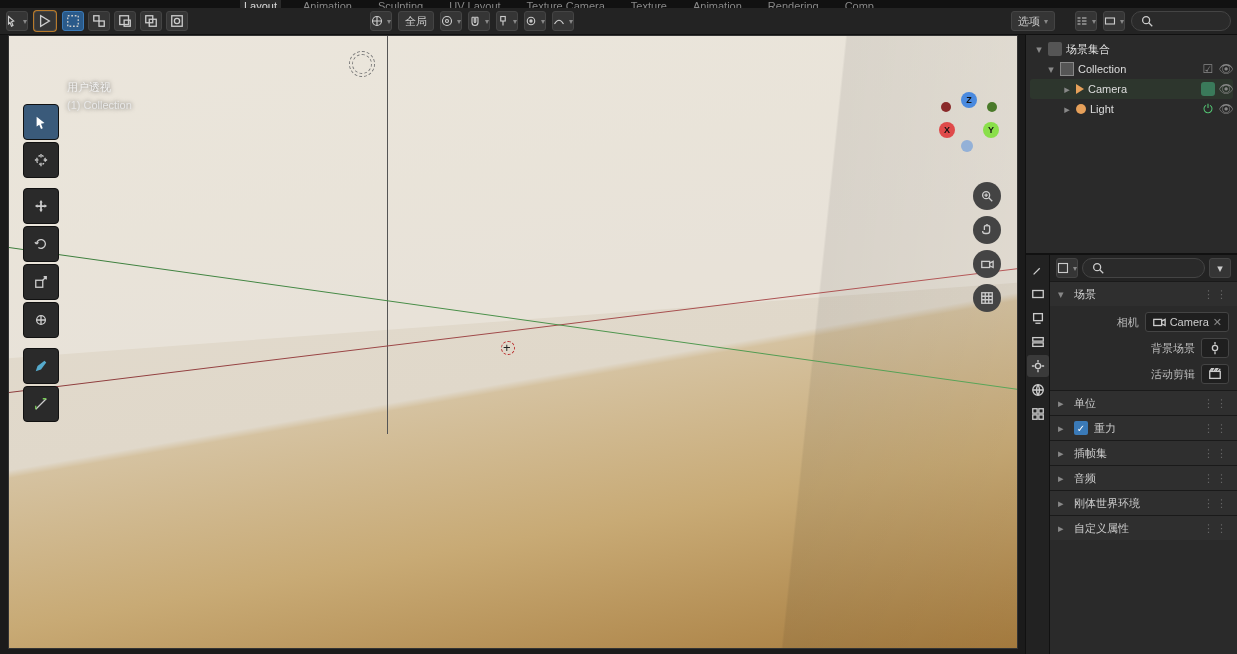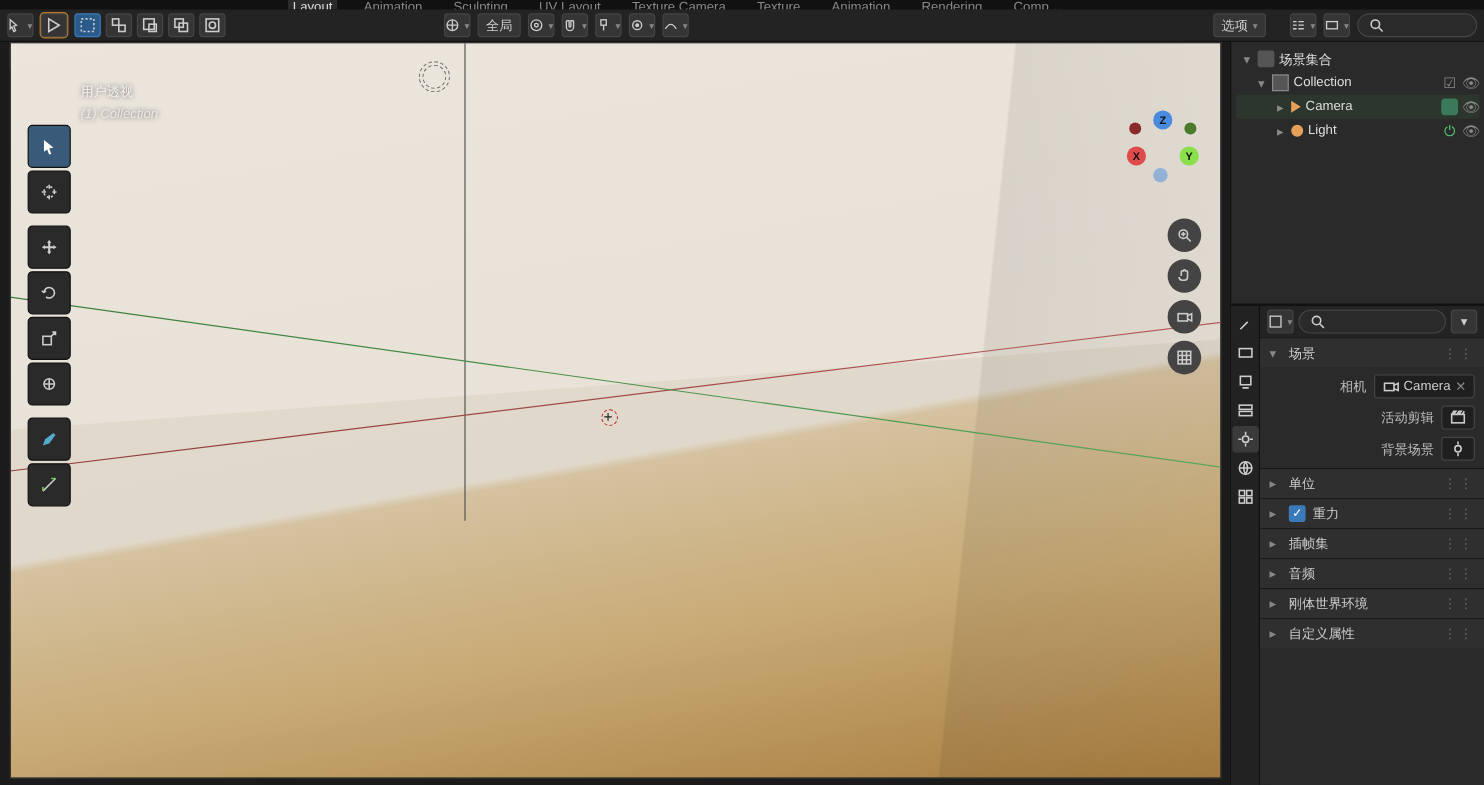--- a/index.html
+++ b/index.html
@@ -38,22 +38,22 @@
 .viewport { position:absolute; top:35px; left:8px; width:1010px; height:614px; background:linear-gradient(170deg,#e4ddd0 0%,#e0d8ca 55%,#d5c2a0 56%,#c8aa75 75%,#a87d3f 100%); border:1px solid #333; overflow:hidden; }
 .wall-corner { position:absolute; top:0; left:0; right:0; bottom:0; background:linear-gradient(96deg, rgba(0,0,0,0) 0%, rgba(0,0,0,0) 78%, rgba(0,0,0,0.07) 78.2%, rgba(0,0,0,0.03) 100%); }
 .floor-top { position:absolute; top:0; left:0; right:0; height:56%; background:rgba(255,255,255,0.25); clip-path:polygon(0 0,100% 0,100% 72%,0 94%); }
 .axis-x { position:absolute; top:48%; left:-5%; width:110%; height:1px; background:linear-gradient(90deg,#8a3a3a,#b85a5a); transform:rotate(-7deg); }
 .axis-y { position:absolute; top:46%; left:-5%; width:110%; height:1px; background:linear-gradient(90deg,#3a7a3a,#5aa85a); transform:rotate(8deg); }
 .axis-z { position:absolute; top:-5%; left:37.5%; width:1px; height:70%; background:#555; }
 .cursor3d { position:absolute; top:51%; left:49.5%; width:20px; height:20px; transform:translate(-50%,-50%); }
 .cursor3d::before { content:""; position:absolute; inset:3px; border:1px dashed #b33; border-radius:50%; }
 .cursor3d::after { content:"+"; position:absolute; top:2px; left:5px; color:#222; font-size:13px; }
 
-.vp-info { position:absolute; top:32px; left:58px; color:#f2f2f2; text-shadow:0 0 4px rgba(0,0,0,0.6); font-size:12px; line-height:18px; }
-.vp-info .line2 { color:#e8e8e8;font-style:italic; }
+.vp-info { position:absolute; top:42px; left:58px; color:#f2f2f2; text-shadow:0 0 4px rgba(0,0,0,0.6); font-size:12px; line-height:18px; }
+.vp-info .line2 { color:#e8e8e8; }
 
 .empty-vis { position:absolute; top:3%; left:34%; width:20px; height:20px; border:1px dashed #777; border-radius:50%; }
 .empty-vis::after { content:""; position:absolute; inset:-4px; border:1px dashed #777; border-radius:50%; }
 
 
 .ltool { position:absolute; top:68px; left:14px; width:36px; display:flex; flex-direction:column; gap:2px; }
 .ltool .t { width:36px; height:36px; background:#2a2a2a; border:1px solid #111; border-radius:4px; display:flex; align-items:center; justify-content:center; cursor:pointer; }
 .ltool .t.active { background:#3a5a7a; }
 .ltool .gap { height:6px; }
 
@@ -496,37 +496,37 @@
             <div class="fld">
               <svg class="sv-i" viewBox="0 0 16 16">
                   <rect x="2" y="5" width="9" height="7"></rect>
                   <path d="M11 7 l4 -2 v7 l-4 -2"></path>
                 </svg>
               <span>Camera</span>
               <span class="x">✕</span>
             </div>
           </div>
           <div class="fld-row">
+            <div class="lab">背景场景</div>
+            <div class="fld">
+              <svg class="sv-i" viewBox="0 0 16 16">
+                  <circle cx="8" cy="8" r="3"></circle>
+                  <path d="M8 1v3M8 12v3"></path>
+                </svg>
+            </div>
+          </div>
+          <div class="fld-row">
             <div class="lab">活动剪辑</div>
             <div class="fld">
               <svg class="sv-i" viewBox="0 0 16 16">
                   <rect x="2" y="5" width="12" height="8"></rect>
                   <path d="M2 5 l2 -3 h2 l-2 3 M7 5 l2 -3 h2 l-2 3 M12 5 l2 -3"></path>
                 </svg>
             </div>
           </div>
-          <div class="fld-row">
-            <div class="lab">背景场景</div>
-            <div class="fld">
-              <svg class="sv-i" viewBox="0 0 16 16">
-                  <circle cx="8" cy="8" r="3"></circle>
-                  <path d="M8 1v3M8 12v3"></path>
-                </svg>
-            </div>
-          </div>
         </div>
       </div>
 
       <div class="panel">
         <div class="panel-h">
             <span class="tw">▸</span>
             <span>单位</span>
             <span class="dots">⋮⋮</span>
           </div>
       </div>

